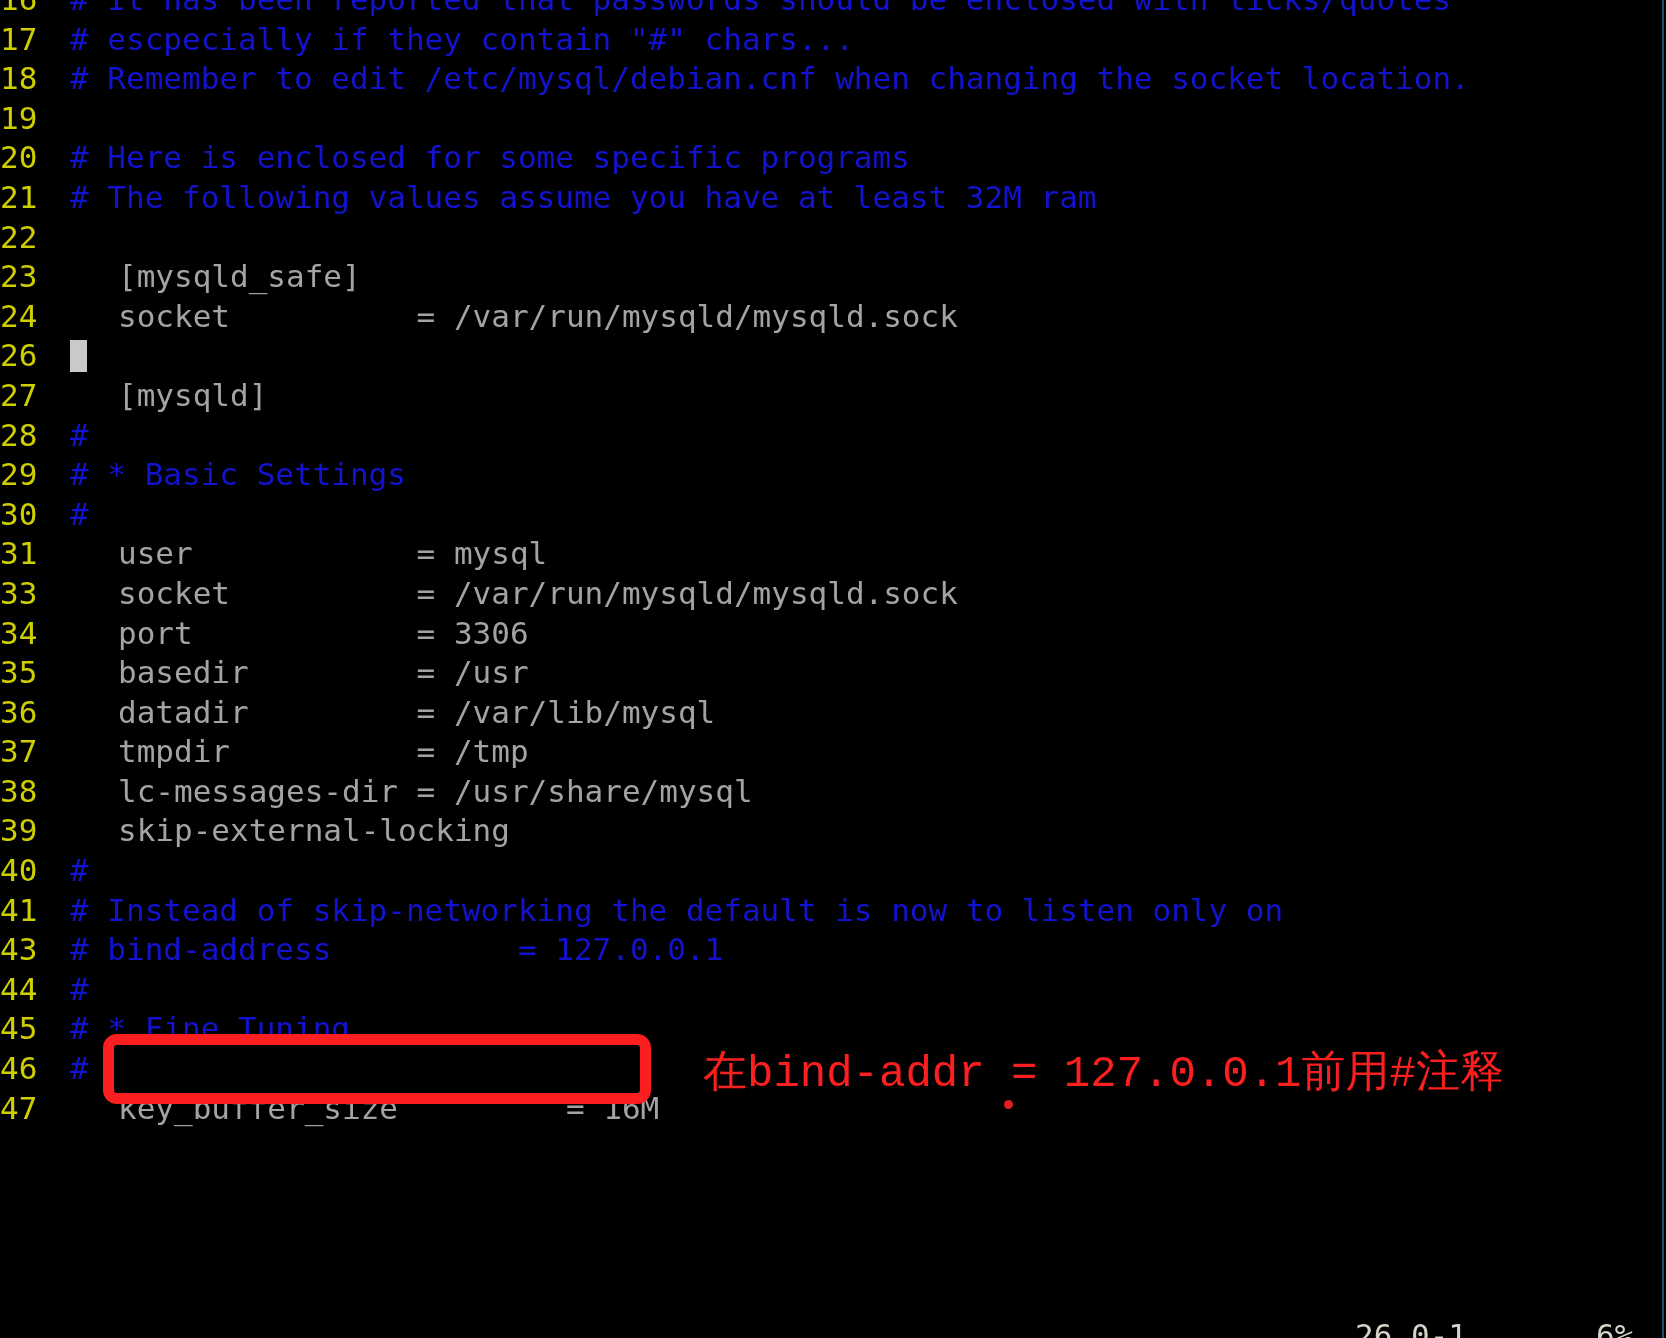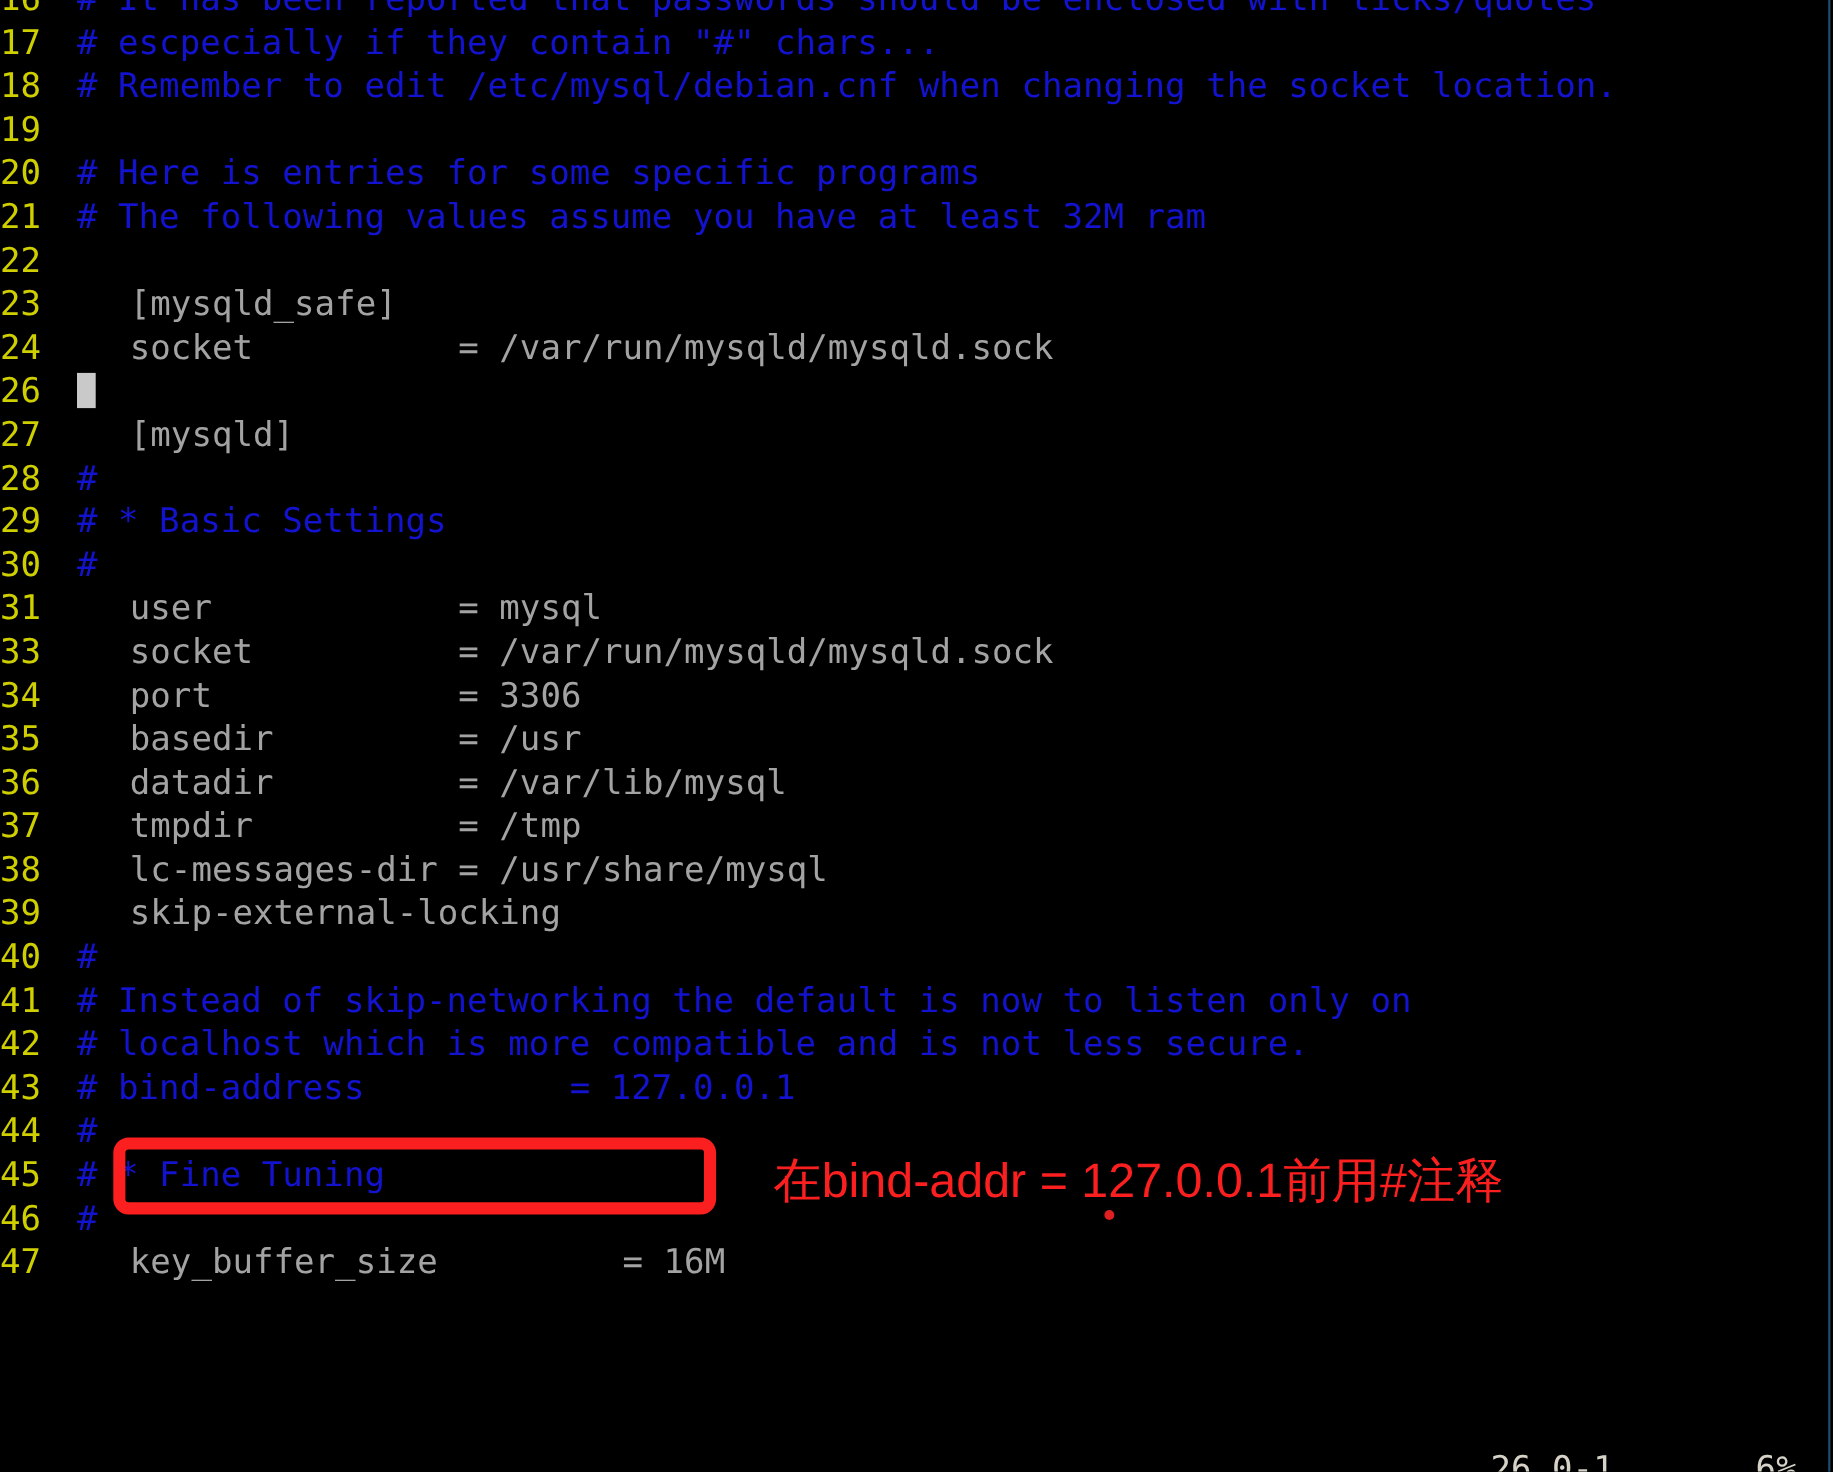--- a/index.html
+++ b/index.html
@@ -81,21 +81,21 @@
     border-radius: 14px;
     box-sizing: border-box;
     pointer-events: none;
   }
 
   #anno-text {
     position: absolute;
     left: 703px;
     top: 1048px;
     color: #fc1f1f;
-    font-family: Liberation Sans, sans-serif;
+    font-family: Liberation Mono, monospace;
     font-size: 44px;
     line-height: 52px;
     white-space: pre;
   }
 
   #anno-dot {
     position: absolute;
     left: 1004px;
     top: 1100px;
     width: 9px;
@@ -132,41 +132,40 @@
 <body>
 
 <div id="screen">
 
   <div id="editor">
 
   <div class="line"><span class="lnum">16</span><span class="gap"></span><span class="cmt"># It has been reported that passwords should be enclosed with ticks/quotes</span></div>
       <div class="line"><span class="lnum">17</span><span class="gap"></span><span class="cmt"># escpecially if they contain "#" chars...</span></div>
       <div class="line"><span class="lnum">18</span><span class="gap"></span><span class="cmt"># Remember to edit /etc/mysql/debian.cnf when changing the socket location.</span></div>
       <div class="line"><span class="lnum">19</span><span class="gap"></span><span class="code"></span></div>
-      <div class="line"><span class="lnum">20</span><span class="gap"></span><span class="cmt"># Here is entries for some specific programs</span></div>
+      <div class="line"><span class="lnum">20</span><span class="gap"></span><span class="cmt"># Here is enclosed for some specific programs</span></div>
       <div class="line"><span class="lnum">21</span><span class="gap"></span><span class="cmt"># The following values assume you have at least 32M ram</span></div>
       <div class="line"><span class="lnum">22</span><span class="gap"></span><span class="code"></span></div>
       <div class="line"><span class="lnum">23</span><span class="gap"></span><span class="code">[mysqld_safe]</span></div>
       <div class="line"><span class="lnum">24</span><span class="gap"></span><span class="code">socket          = /var/run/mysqld/mysqld.sock</span></div>
       <div class="line"><span class="lnum">26</span><span class="gap"></span><span class="cursor"></span></div>
       <div class="line"><span class="lnum">27</span><span class="gap"></span><span class="code">[mysqld]</span></div>
       <div class="line"><span class="lnum">28</span><span class="gap"></span><span class="cmt">#</span></div>
       <div class="line"><span class="lnum">29</span><span class="gap"></span><span class="cmt"># * Basic Settings</span></div>
       <div class="line"><span class="lnum">30</span><span class="gap"></span><span class="cmt">#</span></div>
       <div class="line"><span class="lnum">31</span><span class="gap"></span><span class="code">user            = mysql</span></div>
       <div class="line"><span class="lnum">33</span><span class="gap"></span><span class="code">socket          = /var/run/mysqld/mysqld.sock</span></div>
       <div class="line"><span class="lnum">34</span><span class="gap"></span><span class="code">port            = 3306</span></div>
       <div class="line"><span class="lnum">35</span><span class="gap"></span><span class="code">basedir         = /usr</span></div>
       <div class="line"><span class="lnum">36</span><span class="gap"></span><span class="code">datadir         = /var/lib/mysql</span></div>
       <div class="line"><span class="lnum">37</span><span class="gap"></span><span class="code">tmpdir          = /tmp</span></div>
       <div class="line"><span class="lnum">38</span><span class="gap"></span><span class="code">lc-messages-dir = /usr/share/mysql</span></div>
       <div class="line"><span class="lnum">39</span><span class="gap"></span><span class="code">skip-external-locking</span></div>
       <div class="line"><span class="lnum">40</span><span class="gap"></span><span class="cmt">#</span></div>
       <div class="line"><span class="lnum">41</span><span class="gap"></span><span class="cmt"># Instead of skip-networking the default is now to listen only on</span></div>
-      <div class="line"><span class="lnum">42</span><span class="gap"></span><span class="cmt"># localhost which is more compatible and is not less secure.</span></div>
       <div class="line"><span class="lnum">43</span><span class="gap"></span><span class="cmt"># bind-address          = 127.0.0.1</span></div>
       <div class="line"><span class="lnum">44</span><span class="gap"></span><span class="cmt">#</span></div>
       <div class="line"><span class="lnum">45</span><span class="gap"></span><span class="cmt"># * Fine Tuning</span></div>
       <div class="line"><span class="lnum">46</span><span class="gap"></span><span class="cmt">#</span></div>
       <div class="line"><span class="lnum">47</span><span class="gap"></span><span class="code">key_buffer_size         = 16M</span></div>
     </div>
 
   <div id="anno-box"></div>
 
   <div id="anno-text">在bind-addr = 127.0.0.1前用#注释</div>

